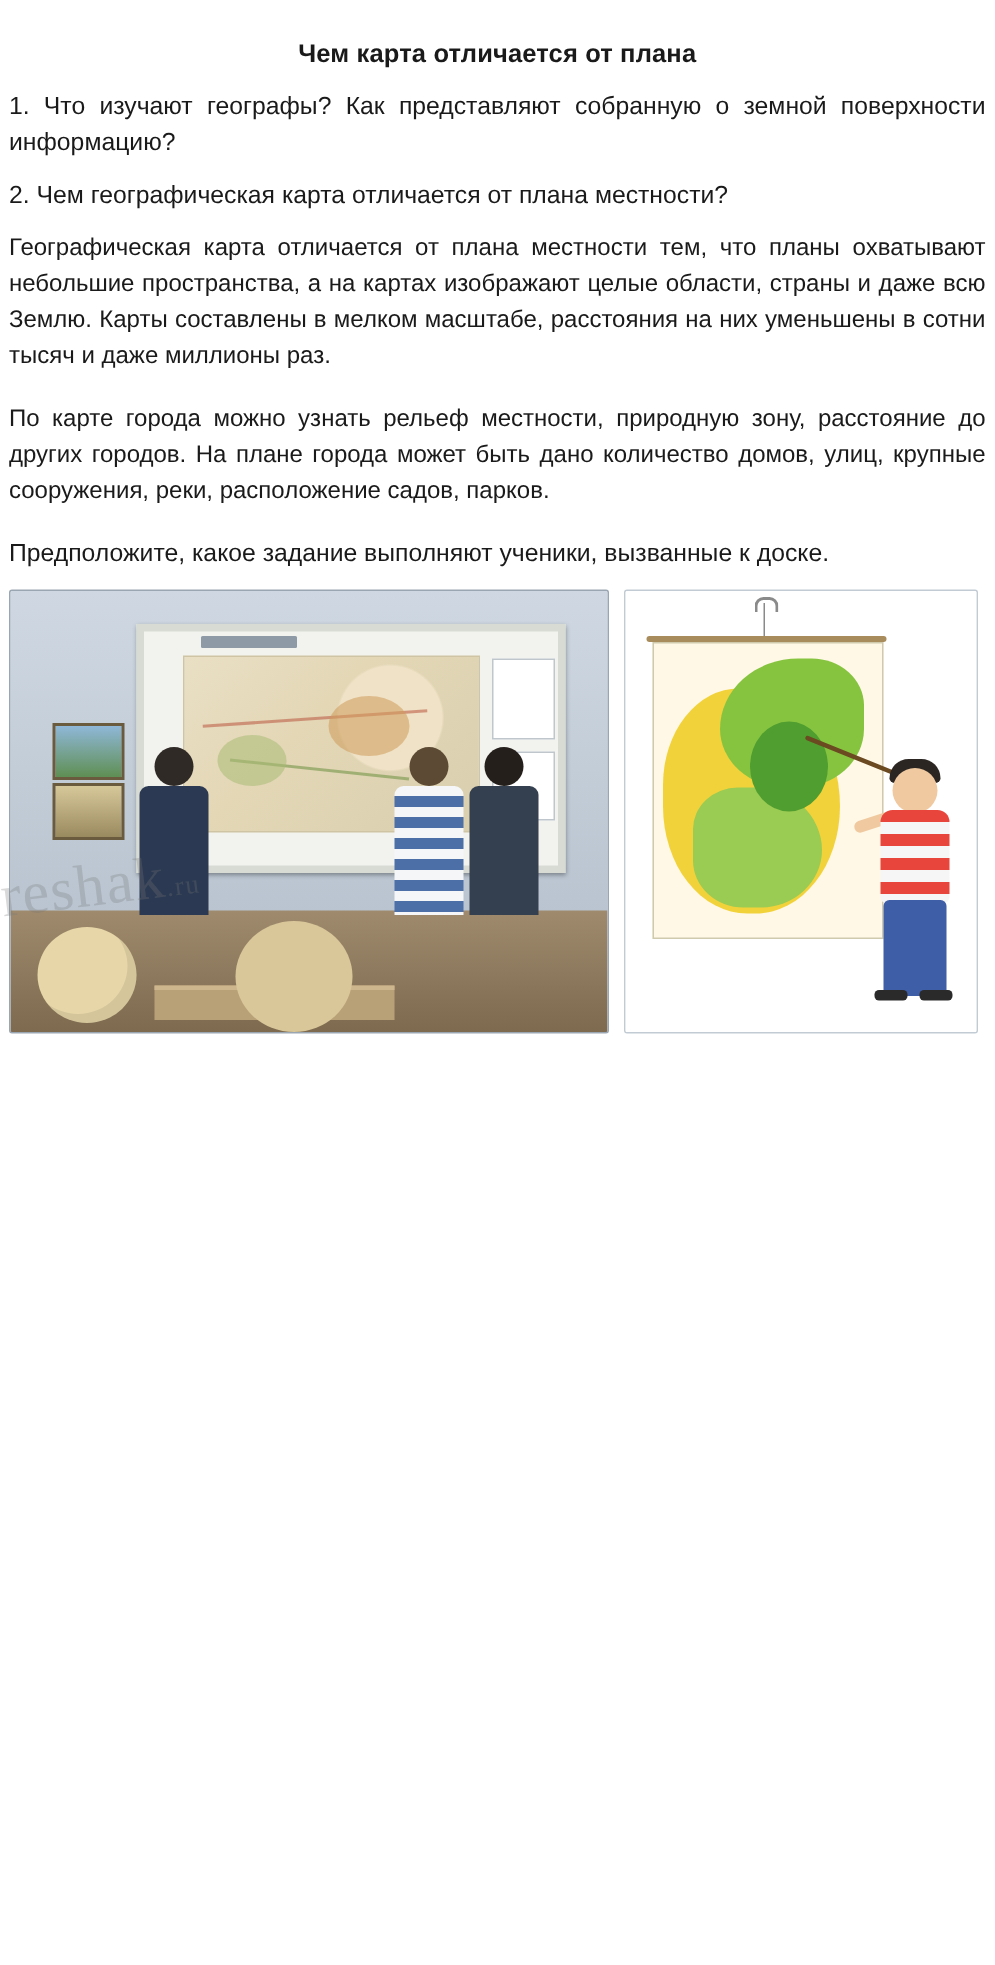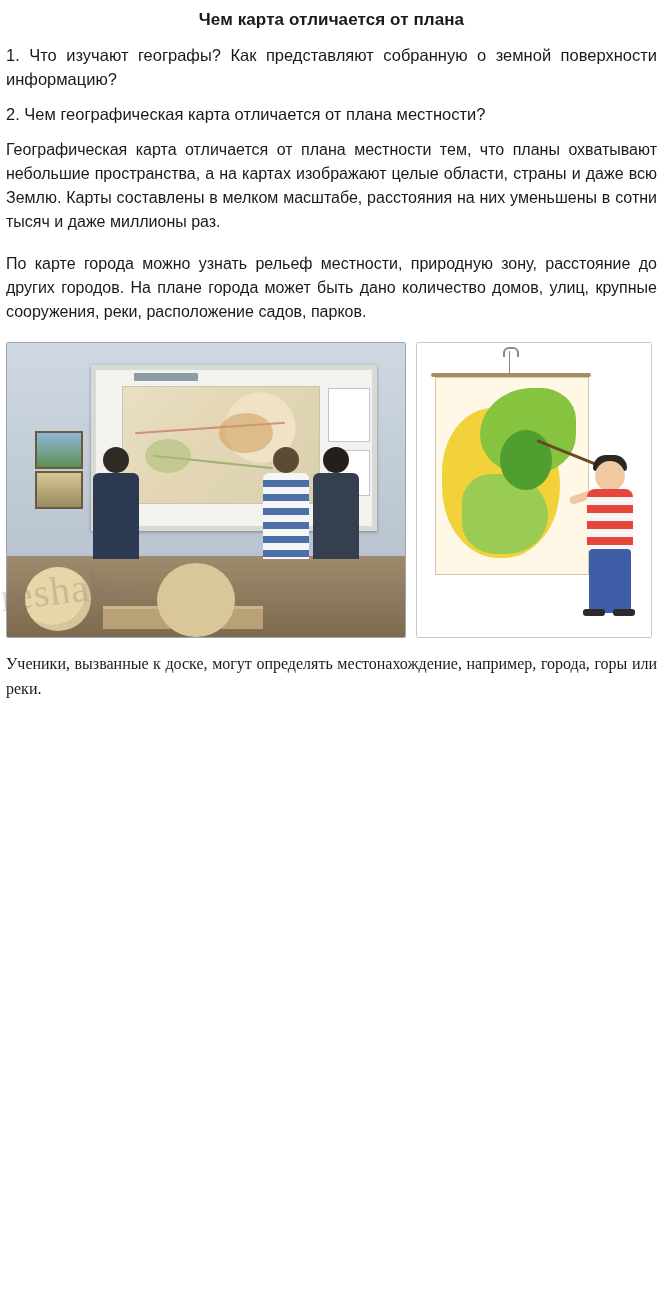--- a/index.html
+++ b/index.html
@@ -10,21 +10,21 @@
   body {
     width: 663px;
     min-height: 1310px;
     font-family: "Liberation Sans", sans-serif;
     color: #1a1a1a;
     position: relative;
     overflow: hidden;
   }
   .page {
     width: 663px;
-    padding: 6px 6px 0 6px;
+    padding: 22px 6px 0 6px;
     box-sizing: border-box;
     position: relative;
   }
   .doc-title {
     font-size: 17px;
     font-weight: bold;
     text-align: center;
     margin: 4px 0 14px 0;
     letter-spacing: 0.1px;
   }
@@ -234,20 +234,21 @@
   <div class="doc-title">Чем карта отличается от плана</div>
 
   <div class="q">1. Что изучают географы? Как представляют собранную о земной поверхности информацию?</div>
 
   <div class="q">2. Чем географическая карта отличается от плана местности?</div>
   <div class="a">Географическая карта отличается от плана местности тем, что планы охватывают небольшие пространства, а на картах изображают целые области, страны и даже всю Землю. Карты составлены в мелком масштабе, расстояния на них уменьшены в сотни тысяч и даже миллионы раз.</div>
 
   <div class="a">По карте города можно узнать рельеф местности, природную зону, расстояние до других городов. На плане города может быть дано количество домов, улиц, крупные сооружения, реки, расположение садов, парков.</div>
 
 
+  <div class="q">Предположите, какое задание выполняют ученики, вызванные к доске.</div>
 
   <div class="figure">
 
     <div class="photo photo-left">
       <div class="cl-wall"></div>
       <div class="cl-floor"></div>
 
       <div class="board">
         <div class="board-strip"></div>
         <div class="board-map">
@@ -298,16 +299,15 @@
       <div class="boy-arm"></div>
       <div class="boy-hair"></div>
       <div class="boy-head"></div>
       <div class="boy-torso"></div>
       <div class="boy-legs"></div>
       <div class="boy-shoe shoe-l"></div>
       <div class="boy-shoe shoe-r"></div>
     </div>
   </div>
 
-  <div class="closing">Ученики, вызванные к доске, могут определять местонахождение, например, города, горы или реки.</div>
 
   <div class="watermark">reshak<small>.ru</small></div>
 </div>
 
 </body></html>

